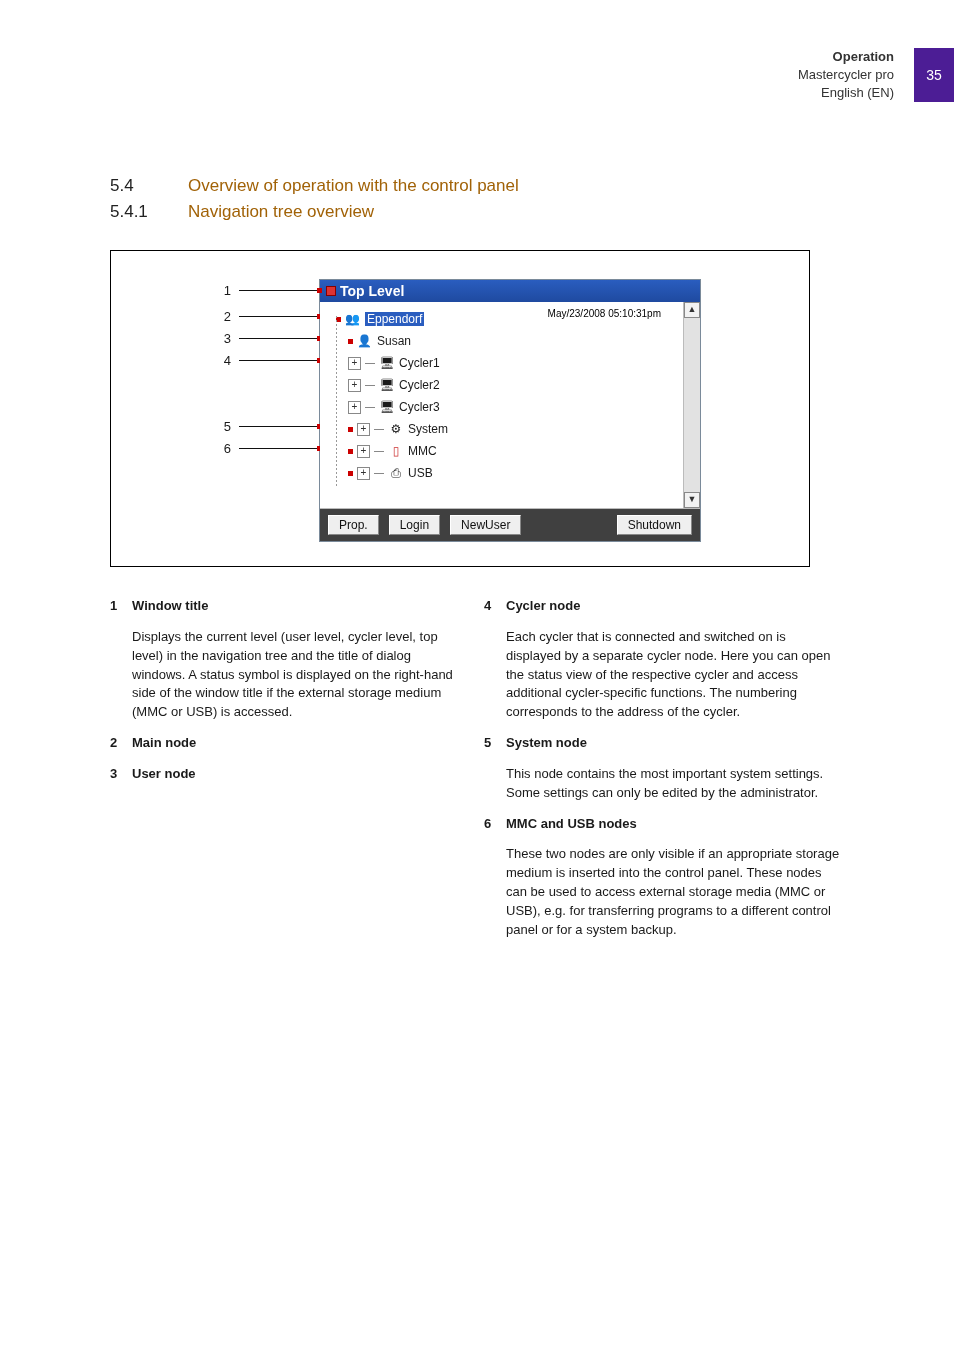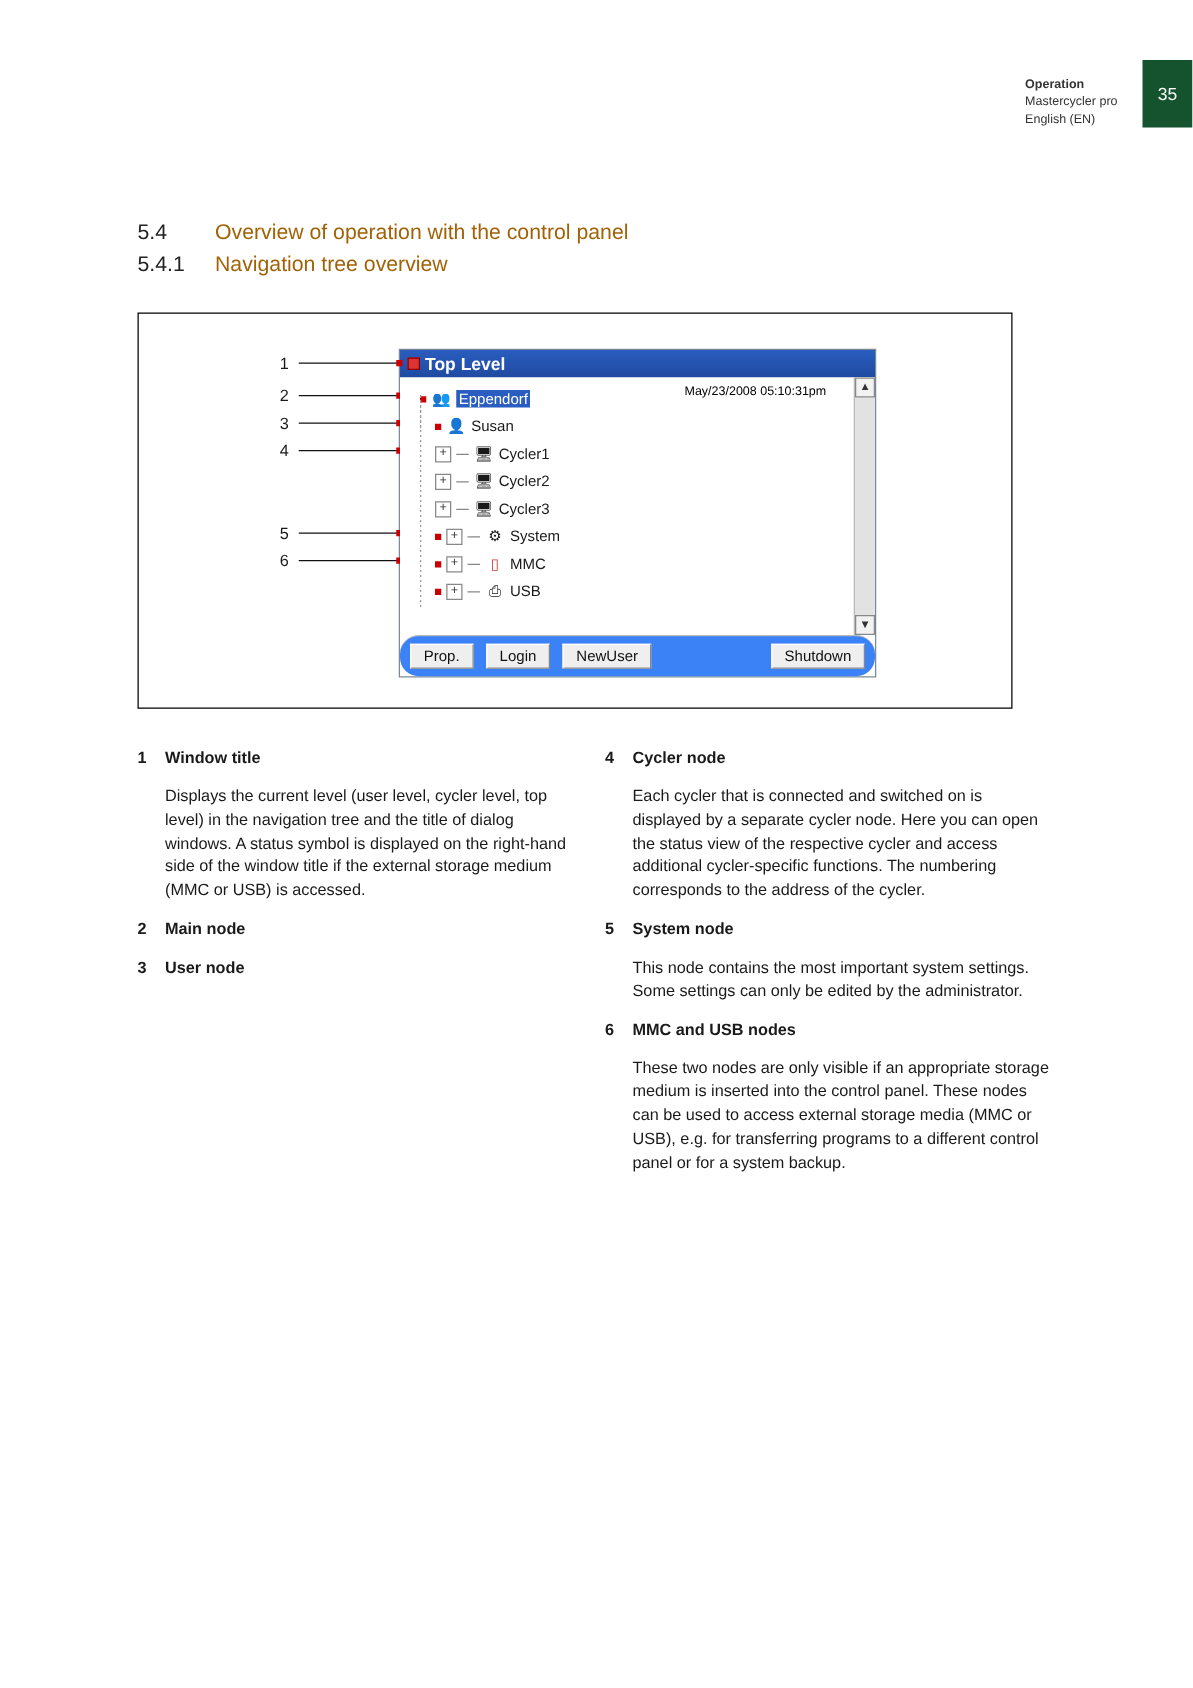--- a/index.html
+++ b/index.html
@@ -15,46 +15,47 @@
     width: 954px;
     height: 1350px;
     box-sizing: border-box;
   }
   .page-tab {
     position: absolute;
     top: 48px;
     right: 0;
     width: 40px;
     height: 54px;
-    background: #14532d;
+    background: #4c1d95;
     color: #fff;
     font-size: 14px;
     display: flex;
     align-items: center;
     justify-content: center;
   }
   .running-header {
     position: absolute;
-    top: 61px;
+    top: 48px;
     right: 60px;
-    font-size: 10px;
+    text-align: right;
+    font-size: 13px;
     line-height: 1.4;
     color: #333;
   }
   .running-header .bold { font-weight: 700; }
   .content {
     position: absolute;
     top: 176px;
     left: 110px;
     width: 730px;
   }
   .section-row {
     display: flex;
     align-items: flex-end;
-    gap: 8px;
+    gap: 24px;
     margin-bottom: 6px;
   }
   .sec-num { font-size: 17px; color: #222; width: 54px; }
   .sec-title { font-size: 17px; color: #a16207; }
   .figure-box {
     margin-top: 28px;
     width: 700px;
     border: 1px solid #000;
     box-sizing: border-box;
     padding: 28px 0 24px 0;
@@ -178,22 +179,21 @@
     background: #2a5dbf;
     color: #fff;
     padding: 0 2px;
   }
   .buttonbar {
     border-top: 1px solid #bbb;
     padding: 6px 8px;
     display: flex;
     align-items: center;
     gap: 10px;
-    background: #3b82f6;
-    border-radius: 15px;
+    background: #404040;
   }
   .btn3d {
     background: #efefef;
     border: 1px solid #888;
     border-top-color: #fff;
     border-left-color: #fff;
     padding: 2px 10px;
     font-size: 12px;
     color: #111;
   }

